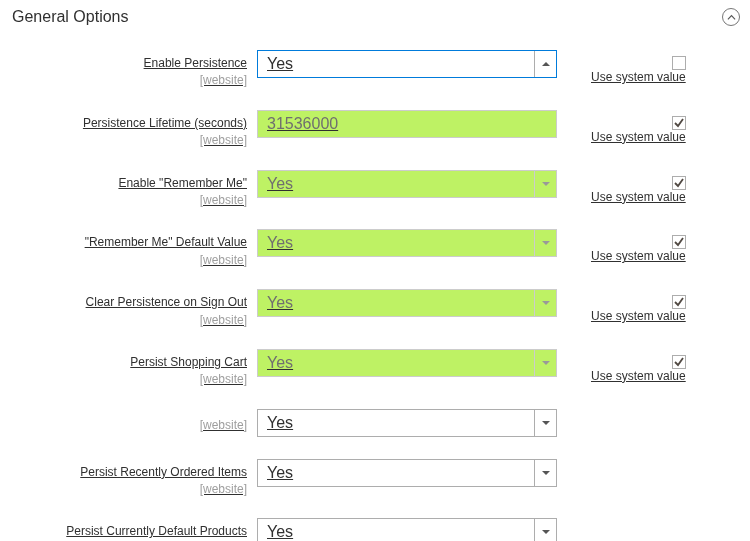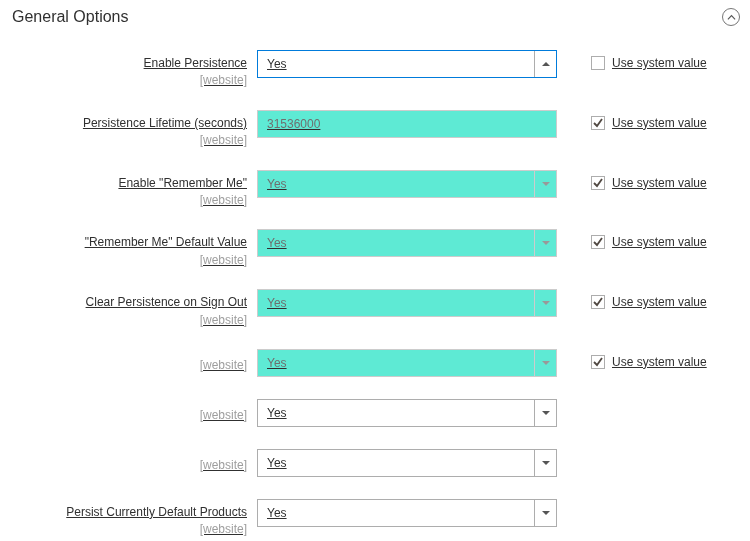--- a/index.html
+++ b/index.html
@@ -58,41 +58,41 @@
       line-height: 1.2;
       margin-top: 3px;
     }
     .control-col {
       width: 300px;
     }
     .use-col {
       padding-left: 34px;
       padding-top: 6px;
       display: flex;
-      align-items: flex-start;
-      gap: 7px;
+      align-items: flex-end;
+      flex-direction: column;
     }
     .select, .text-input {
       width: 100%;
       height: 28px;
       border: 1px solid #adadad;
       background: #ffffff;
       padding: 0 9px;
-      font-size: 12px;
+      font-size: 16px;
       color: #303030;
       display: flex;
       align-items: center;
       justify-content: space-between;
       position: relative;
     }
     .select.open {
       border: 1px solid #007bdb;
     }
     .select.disabled, .text-input.disabled {
-      background: #5eead4;
+      background: #bef264;
       color: #6f6f6f;
       border-color: #cccccc;
     }
     .select.disabled .arrow-box { border-left-color:#cccccc; }
     .select .arrow-box {
       position: absolute;
       right: 0; top: 0;
       width: 22px;
       height: 100%;
       border-left: 1px solid #adadad;
@@ -234,20 +234,21 @@
         <span class="checkbox checked">
           <svg viewBox="0 0 10 10">
             <path d="M1 5 L4 8 L9 1" stroke="#514943" stroke-width="1.8" fill="none"></path>
           </svg>
         </span>
         <span class="use-label">Use system value</span>
       </div>
     </div>
     <div class="row">
       <div class="label-col">
+        <div class="label-text">Persist Shopping Cart</div>
         <div class="label-scope">[website]</div>
       </div>
       <div class="control-col">
         <div class="select disabled">
           <span>Yes</span>
           <span class="arrow-box">
             <span class="arrow-down"></span>
           </span>
         </div>
       </div>
@@ -268,20 +269,21 @@
         <div class="select">
           <span>Yes</span>
           <span class="arrow-box">
             <span class="arrow-down"></span>
           </span>
         </div>
       </div>
     </div>
     <div class="row">
       <div class="label-col">
+        <div class="label-text">Persist Recently Ordered Items</div>
         <div class="label-scope">[website]</div>
       </div>
       <div class="control-col">
         <div class="select">
           <span>Yes</span>
           <span class="arrow-box">
             <span class="arrow-down"></span>
           </span>
         </div>
       </div>

